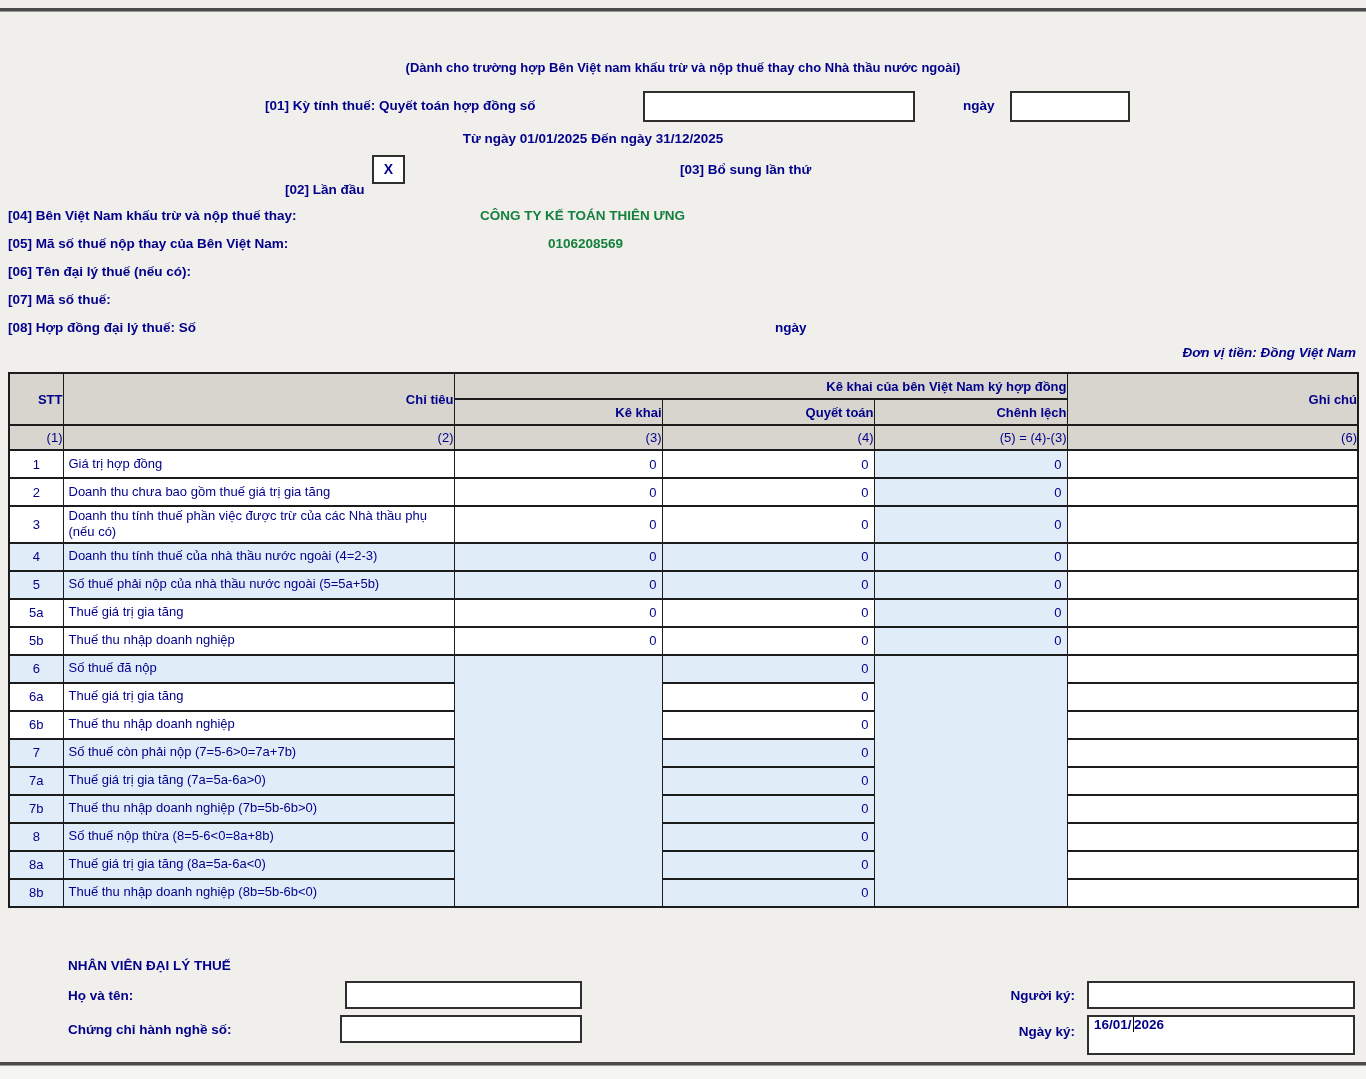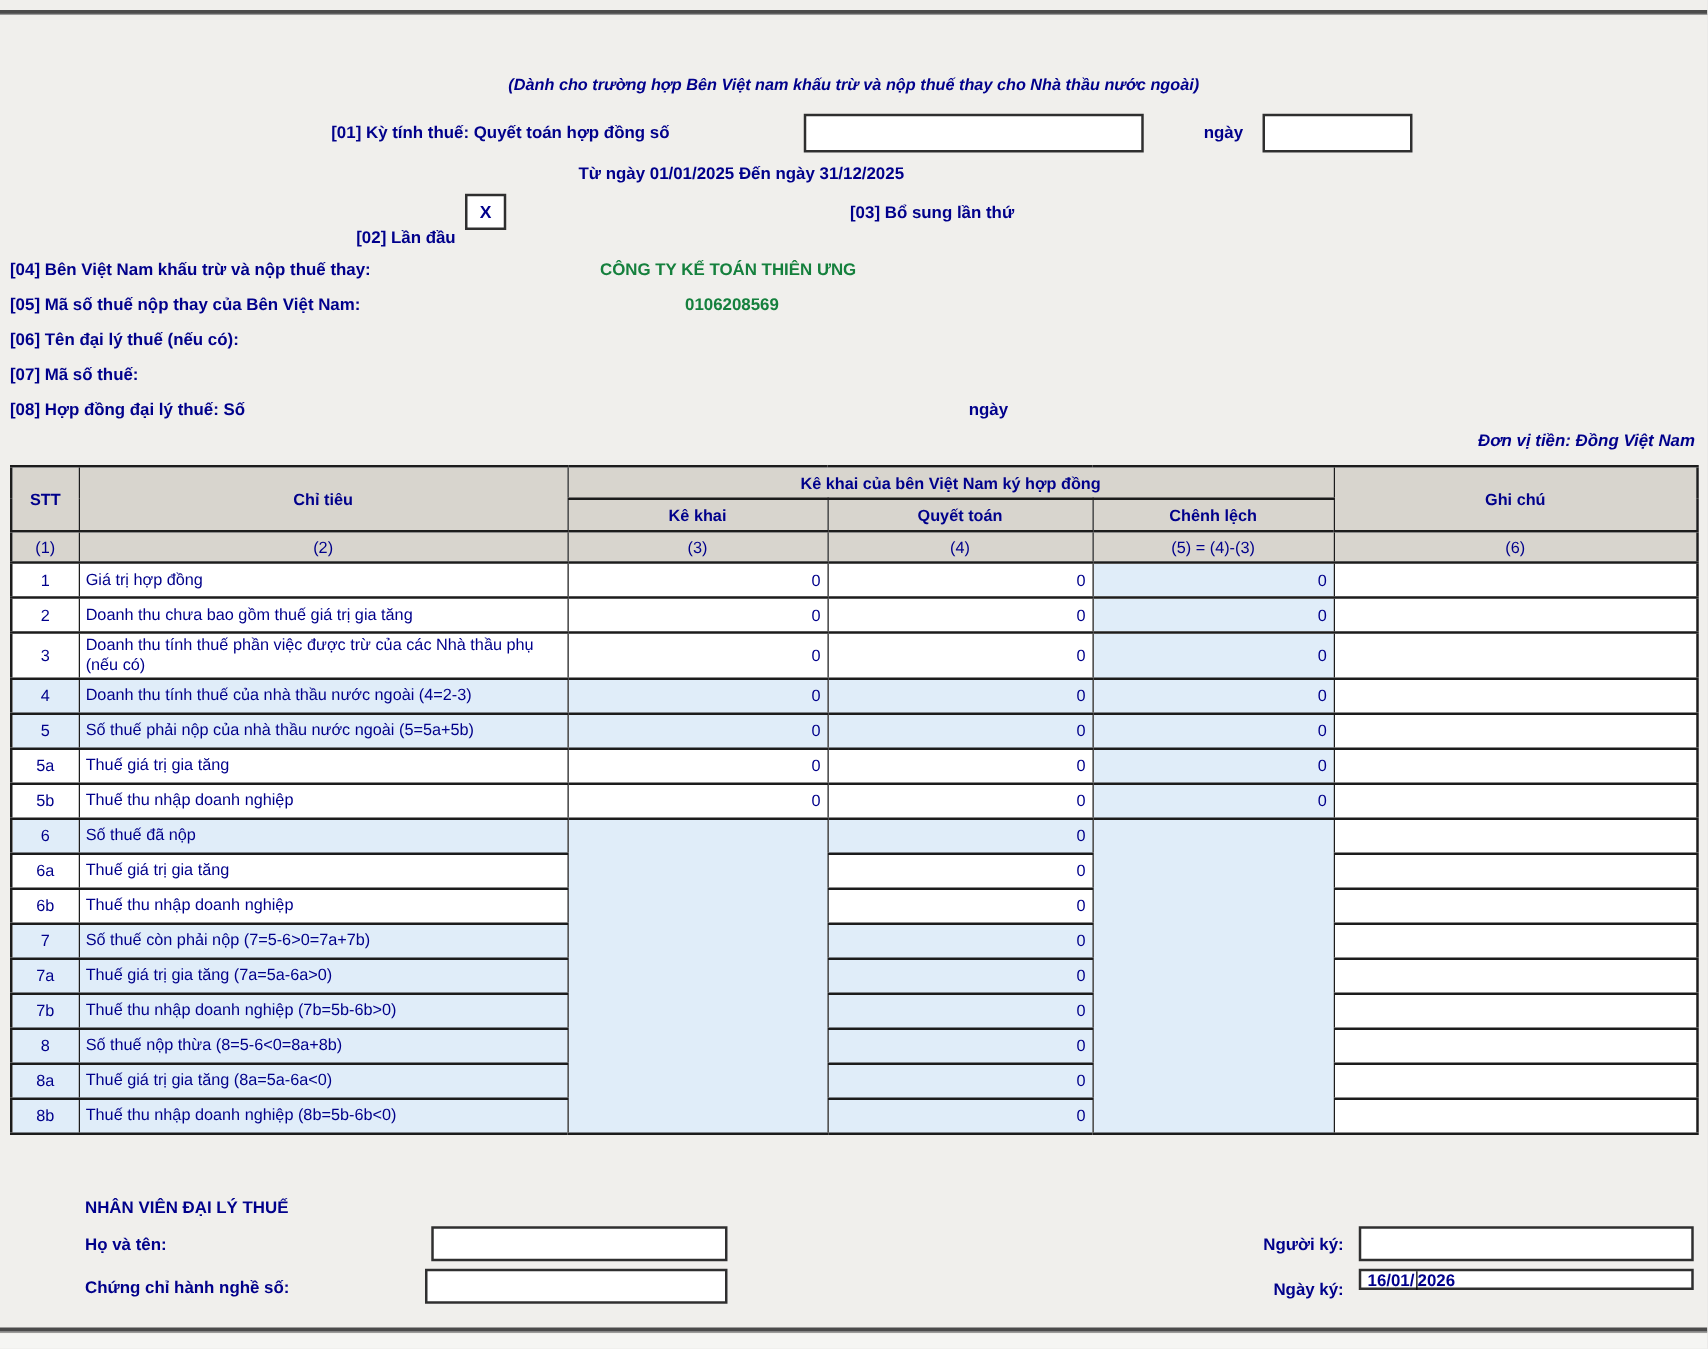--- a/index.html
+++ b/index.html
@@ -10,42 +10,42 @@
     background:#f0efec; overflow:hidden; color:#00008B;
   }
   .frame-line { position:absolute; left:0; width:1366px; height:4px; background:#4b4b4b; border-bottom:1px solid #9a9a9a; }
   .frame-top { top:8px; }
   .frame-bottom { top:1062px; }
   .below-frame { position:absolute; left:0; top:1067px; width:1366px; height:12px; background:#f5f5f3; }
 
   .abs { position:absolute; white-space:nowrap; }
 
   .page-title { top:32px; left:0; width:1366px; text-align:center; font-size:18px; font-weight:bold; }
-  .page-subtitle { top:60px; left:0; width:1366px; text-align:center; font-size:13px; font-weight:bold; font-style:italic; }
+  .page-subtitle { top:60px; left:0; width:1366px; text-align:center; font-size:13px; font-weight:bold; }
 
   .lbl13 { font-size:13.5px; font-weight:bold; color:#00008B; }
   .val13 { font-size:13.5px; font-weight:bold; color:#15803d; }
 
   .ibox { position:absolute; background:#ffffff; border:2px solid #2f2f2f; }
   .ibox-inner { width:100%; height:100%; border:none; outline:none; background:transparent;
     font-family:"Liberation Sans", sans-serif; font-size:13.5px; font-weight:bold; color:#00008B; padding:0 5px; }
 
   .xbox { position:absolute; left:372px; top:155px; width:33px; height:29px; background:#fff;
     border:2px solid #2f2f2f; text-align:center; font-size:14px; font-weight:bold; line-height:25px; color:#00008B; }
 
   .currency-note { top:345px; left:0; width:1356px; text-align:right; font-size:13.5px; font-weight:bold; font-style:italic; }
 
   table.decl { position:absolute; left:8px; top:372px; width:1349px;
     border-collapse:collapse; background:#ffffff; table-layout:fixed; }
   table.decl th, table.decl td {
     border:1px solid #1c1c1c; border-top-width:2px; border-bottom-width:2px;
     font-size:13px; color:#00008B; vertical-align:middle; overflow:hidden;
   }
   table.decl { border:2px solid #1c1c1c; }
-  table.decl th { background:#d8d5ce; font-weight:bold; text-align:center; }
+  table.decl th { background:#d8d5ce; font-weight:bold; text-align:right; }
   tr.hA th { height:26px; }
   tr.hB th { height:26px; }
   tr.hC th { height:25px; font-weight:normal; }
   table.decl tbody td { height:28px; background:#ffffff; }
   tr.tall td { height:43px; }
   td.stt { text-align:center; }
   td.lbl { text-align:left; padding:1px 5px; white-space:normal; line-height:1.25; }
   td.num { text-align:right; padding-right:5px; }
   td.b { background:#e0edf9 !important; }
   td.note { background:#ffffff; }
@@ -246,19 +246,19 @@
   <div class="ibox" style="left:340px; top:1015px; width:242px; height:28px;">
     <div class="ibox-inner"></div>
   </div>
 
   <div class="abs footer-label" style="left:985px; top:988px; width:90px; text-align:right;">Người ký:</div>
   <div class="ibox" style="left:1087px; top:981px; width:268px; height:28px;">
     <div class="ibox-inner"></div>
   </div>
 
   <div class="abs footer-label" style="left:985px; top:1024px; width:90px; text-align:right;">Ngày ký:</div>
-  <div class="ibox" style="left:1087px; top:1015px; width:268px; height:17px;">
+  <div class="ibox" style="left:1087px; top:1015px; width:268px; height:40px;">
     <div class="ibox-inner"><span>16/01/</span><span class="cursor-bar"></span><span>2026</span></div>
   </div>
 
   <div class="frame-line frame-bottom"></div>
   <div class="below-frame"></div>
 </div>
 
 </body></html>

